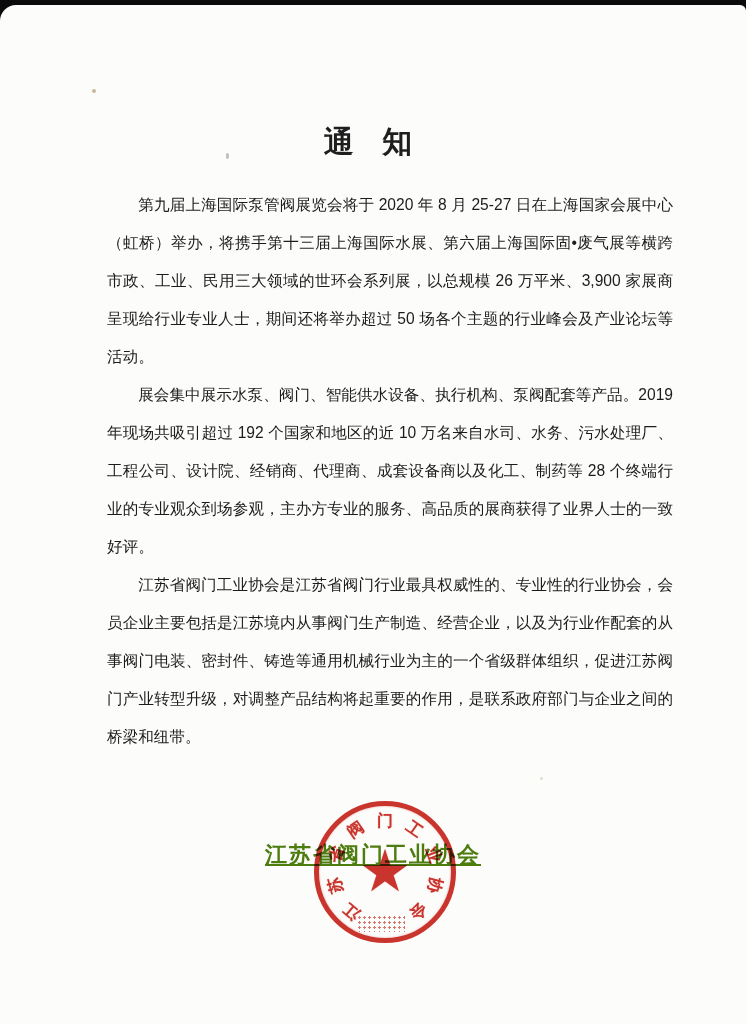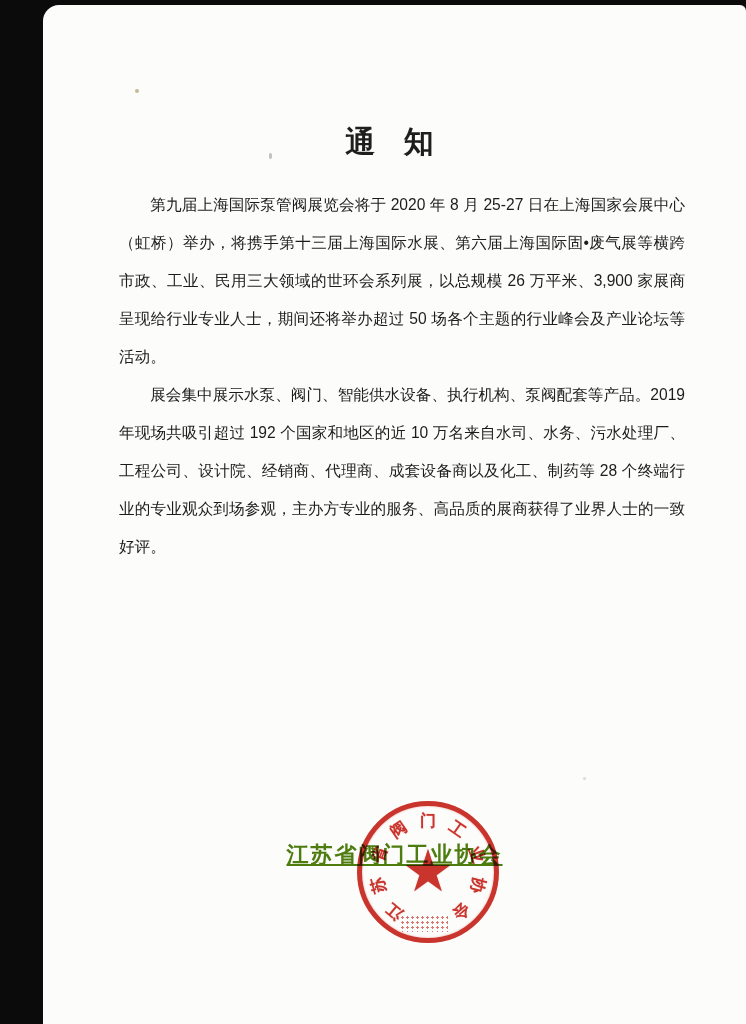--- a/index.html
+++ b/index.html
@@ -9,35 +9,34 @@
     height: 1024px;
     background: #0b0b0b;
     overflow: hidden;
     font-family: "Liberation Sans", "DejaVu Sans", sans-serif;
   }
   .scan-page {
     position: absolute;
     top: 5px; left: 0; right: 0; bottom: 0;
     background: #fcfcfa;
     border-radius: 16px 6px 0 0;
-    margin-left: 43px;
   }
   .doc-title {
     position: absolute;
     top: 97px; left: 0; right: 0;
     text-align: center;
     font-size: 30px;
     font-weight: 600;
     letter-spacing: 10px;
     color: #1e1e1e;
   }
   .body-text {
     position: absolute;
     top: 181px;
-    left: 76px;
+    left: 107px;
     width: 566px;
     font-size: 15.6px;
     line-height: 38px;
     color: #1c1c1c;
     text-align: justify;
   }
   .body-text p {
     margin: 0;
     text-indent: 2em;
   }
@@ -105,20 +104,21 @@
 </head>
 <body>
 
 <div class="scan-page">
 
   <h1 class="doc-title">通 知</h1>
 
   <div class="body-text">
       <p><span>第九届上海国际泵管阀展览会将于 2020 年 8 月 25-27 日在上海国家会展中心（虹桥）举办，将携手第十三届上海国际水展、第六届上海国际固•废气展等横跨市政、工业、民用三大领域的世环会系列展，以总规模 26 万平米、3,900 家展商呈现给行业专业人士，期间还将举办超过 50 场各个主题的行业峰会及产业论坛等活动。</span></p>
       <p><span>展会集中展示水泵、阀门、智能供水设备、执行机构、泵阀配套等产品。2019 年现场共吸引超过 192 个国家和地区的近 10 万名来自水司、水务、污水处理厂、工程公司、设计院、经销商、代理商、成套设备商以及化工、制药等 28 个终端行业的专业观众到场参观，主办方专业的服务、高品质的展商获得了业界人士的一致好评。</span></p>
+      <p><span>江苏省阀门工业协会是江苏省阀门行业最具权威性的、专业性的行业协会，会员企业主要包括是江苏境内从事阀门生产制造、经营企业，以及为行业作配套的从事阀门电装、密封件、铸造等通用机械行业为主的一个省级群体组织，促进江苏阀门产业转型升级，对调整产品结构将起重要的作用，是联系政府部门与企业之间的桥梁和纽带。</span></p>
     </div>
 
   <div class="signature">江苏省阀门工业协会</div>
 
   <div class="seal">
     <div class="seal-ring"></div>
     <div class="seal-arc">
         <span class="seal-char" style="left: 38.2178px; top: 110.068px; transform: translate(-50%, -50%) rotate(-140deg);">江</span>
         <span class="seal-char" style="left: 21.7378px; top: 84.1998px; transform: translate(-50%, -50%) rotate(-105deg);">苏</span>
         <span class="seal-char" style="left: 23.0757px; top: 53.557px; transform: translate(-50%, -50%) rotate(-70deg);">省</span>

